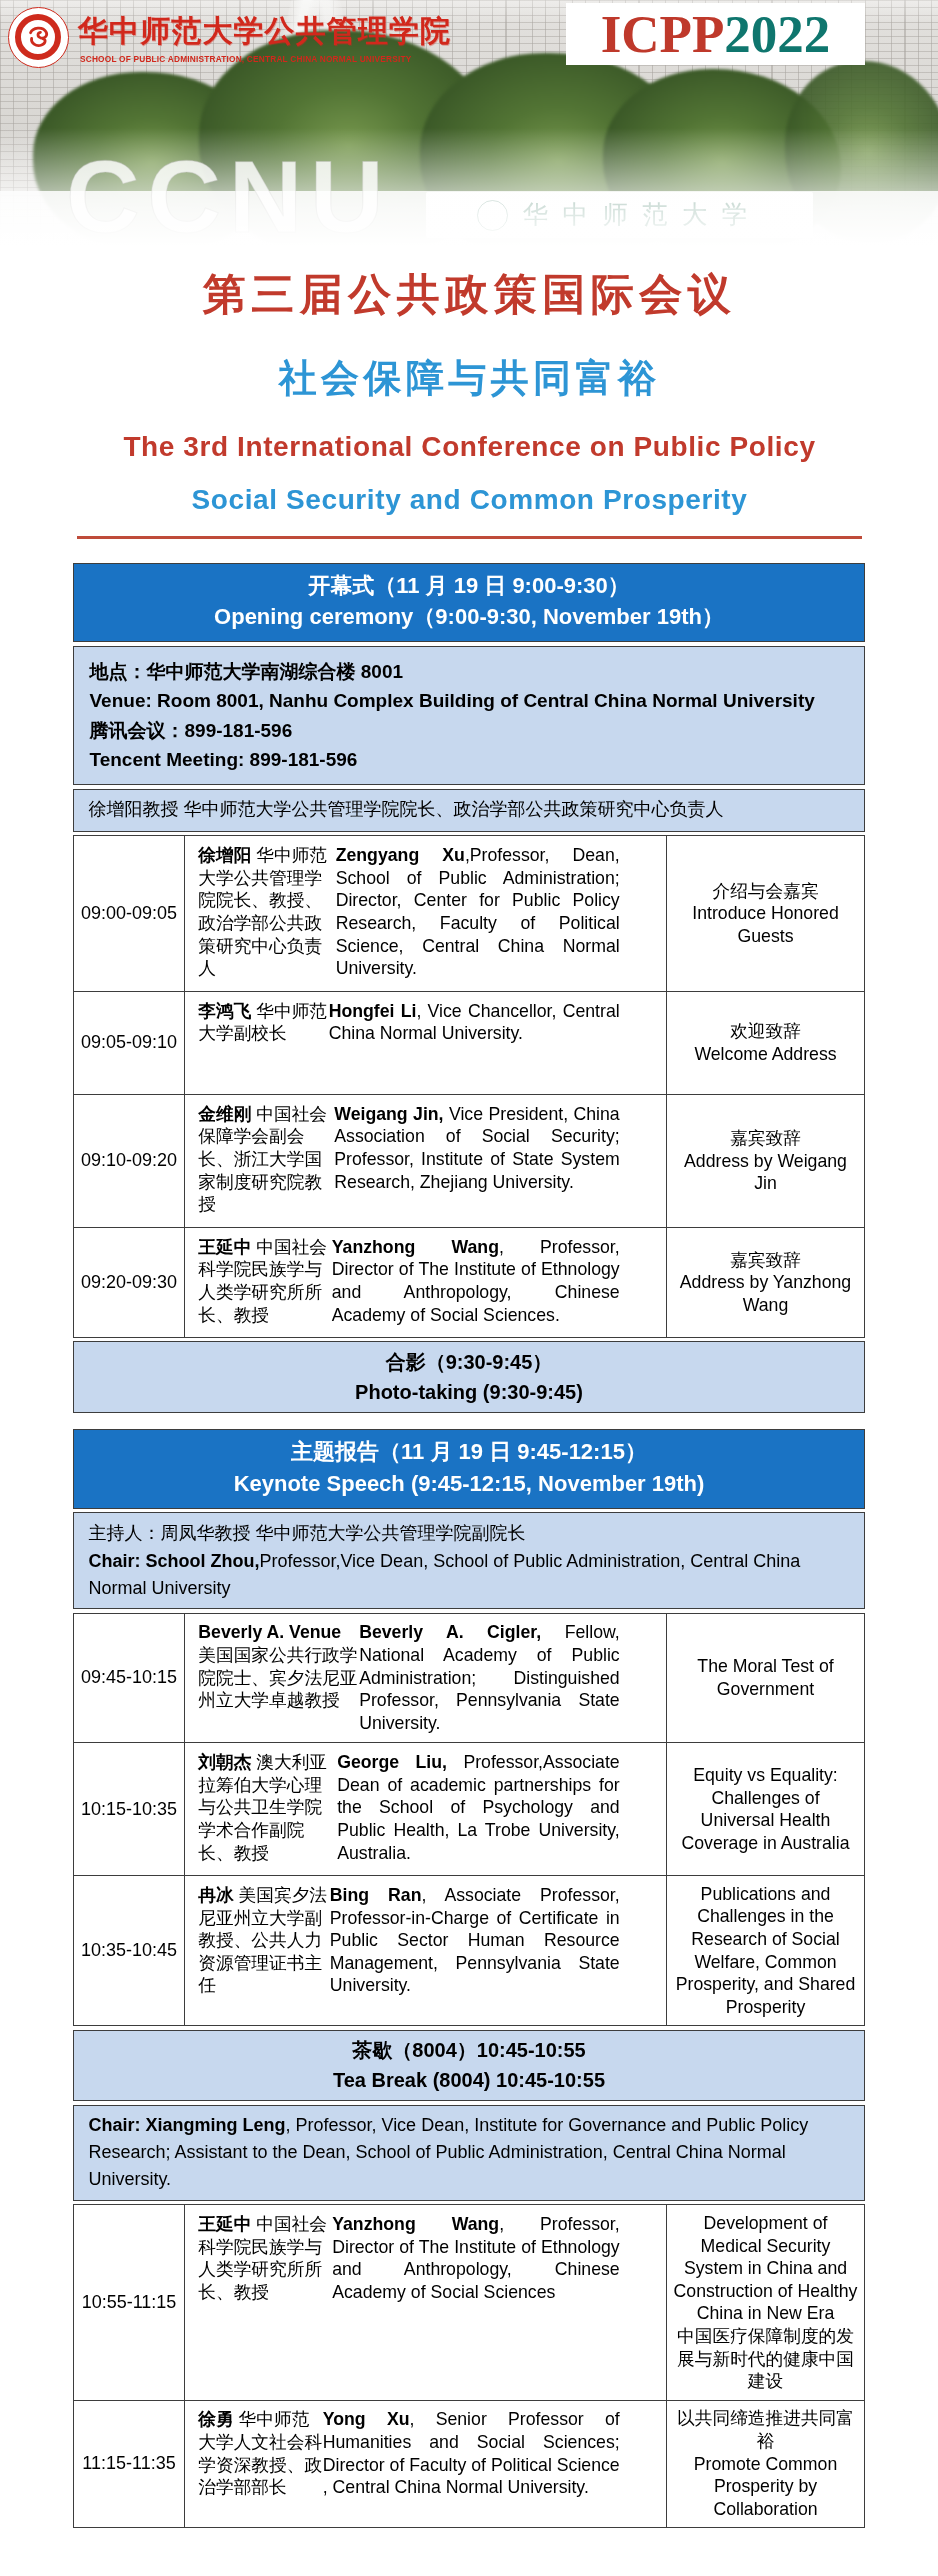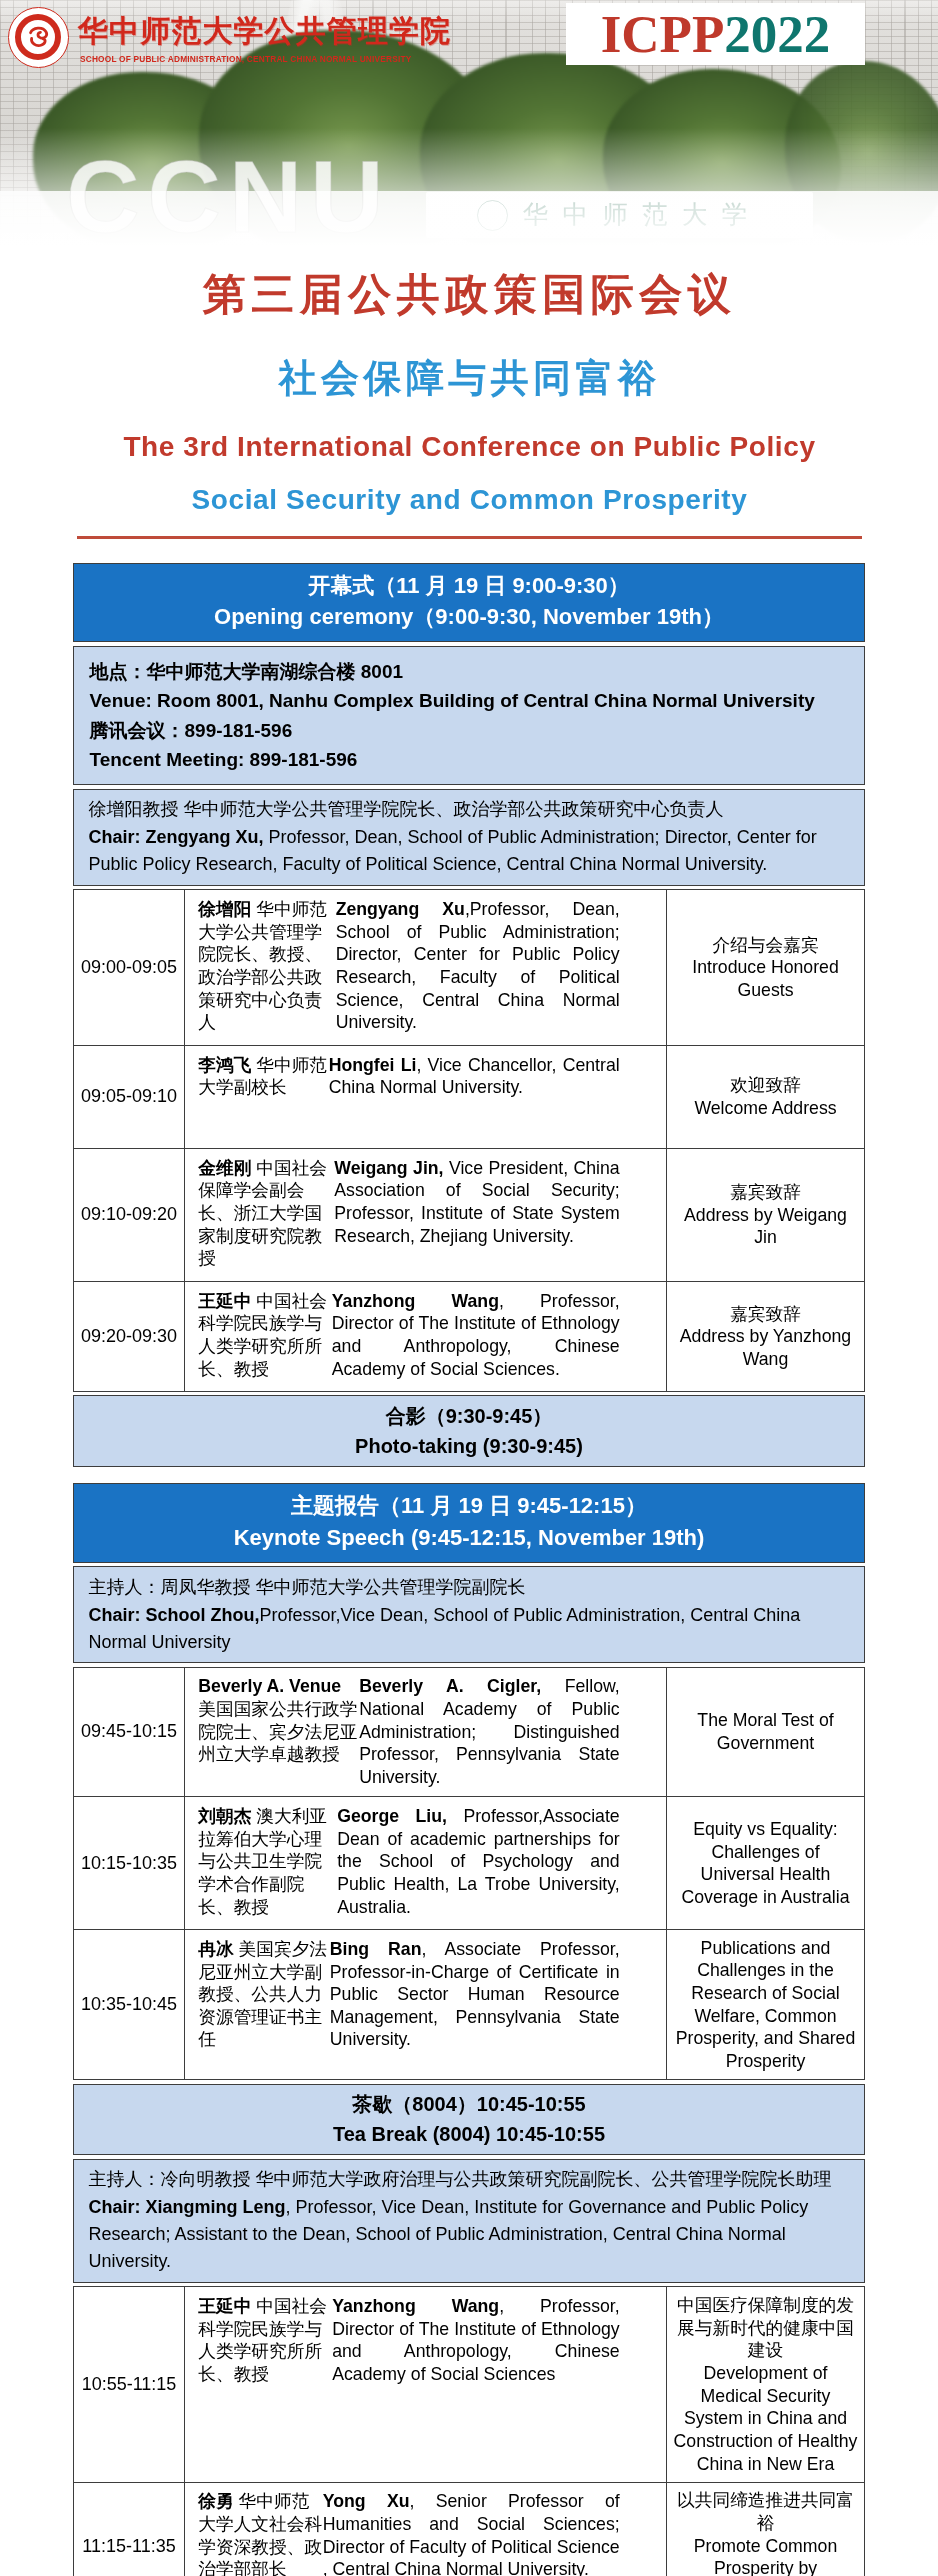--- a/index.html
+++ b/index.html
@@ -123,21 +123,20 @@
 
   <div class="band info">
     <div>地点：华中师范大学南湖综合楼 8001</div>
     <div>Venue: Room 8001, Nanhu Complex Building of Central China Normal University</div>
     <div>腾讯会议：899-181-596</div>
     <div>Tencent Meeting: 899-181-596</div>
   </div>
 
   <div class="band chair">
     <div class="cn">徐增阳教授 华中师范大学公共管理学院院长、政治学部公共政策研究中心负责人</div>
-    <div class="en"><span class="b">Chair: Zengyang Xu,</span><span> Professor, Dean, School of Public Administration; Director, Center for Public Policy Research, Faculty of Political Science, Central China Normal University.</span></div>
   </div>
 
   <div class="band rows">
     <div class="row">
       <div class="c-time">09:00-09:05</div>
       <div class="c-desc">
         <div class="cn"><span class="b">徐增阳</span><span> 华中师范大学公共管理学院院长、教授、政治学部公共政策研究中心负责人</span></div>
         <div class="en"><span class="b">Zengyang Xu</span><span>,Professor, Dean, School of Public Administration; Director, Center for Public Policy Research, Faculty of Political Science, Central China Normal University.</span></div>
       </div>
       <div class="c-topic">
@@ -233,34 +232,33 @@
       </div>
     </div>
   </div>
 
   <div class="band break">
     <div>茶歇（8004）10:45-10:55</div>
     <div>Tea Break (8004) 10:45-10:55</div>
   </div>
 
   <div class="band chair">
-    <div class="cn">主持人：冷向明教授 华中师范大学政府治理与公共政策研究院副院长、公共管理学院院长助理</div>
     <div class="en"><span class="b">Chair: Xiangming Leng</span><span>, Professor, Vice Dean, Institute for Governance and Public Policy Research;  Assistant to the Dean, School of Public Administration, Central China Normal University.</span></div>
   </div>
 
   <div class="band rows">
     <div class="row">
       <div class="c-time">10:55-11:15</div>
       <div class="c-desc">
         <div class="cn"><span class="b">王延中</span><span> 中国社会科学院民族学与人类学研究所所长、教授</span></div>
         <div class="en"><span class="b">Yanzhong Wang</span><span>, Professor, Director of The Institute of Ethnology and Anthropology, Chinese Academy of Social Sciences</span></div>
       </div>
       <div class="c-topic">
+        <div>Development of Medical Security System in China and Construction of Healthy China in New Era</div>
         <div>中国医疗保障制度的发展与新时代的健康中国建设</div>
-        <div>Development of Medical Security System in China and Construction of Healthy China in New Era</div>
       </div>
     </div>
     <div class="row">
       <div class="c-time">11:15-11:35</div>
       <div class="c-desc">
         <div class="cn"><span class="b">徐勇</span><span> 华中师范大学人文社会科学资深教授、政治学部部长</span></div>
         <div class="en"><span class="b">Yong Xu</span><span>, Senior Professor of Humanities and Social Sciences; Director of Faculty of Political Science , Central China Normal University.</span></div>
       </div>
       <div class="c-topic">
         <div>以共同缔造推进共同富裕</div>

